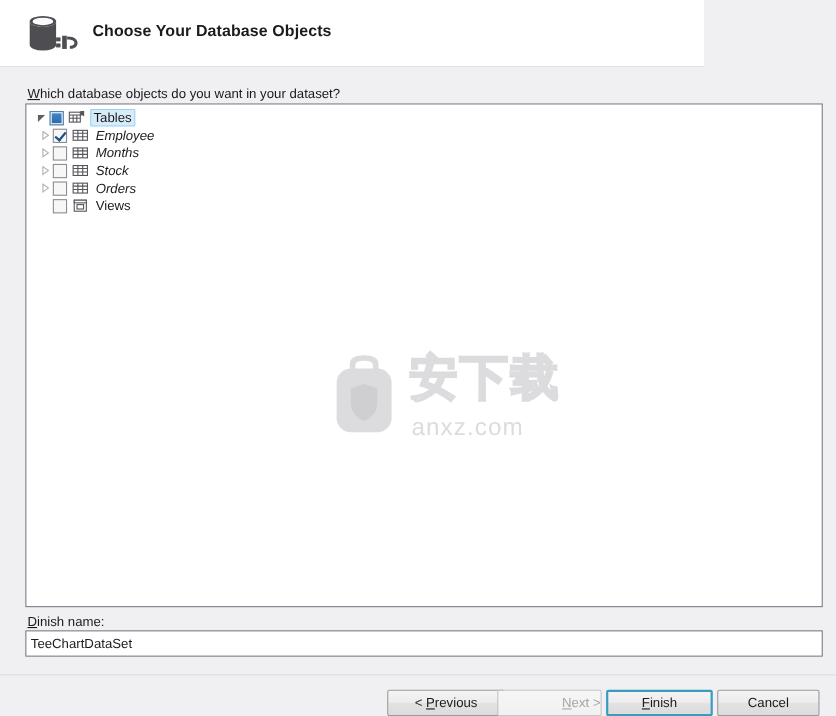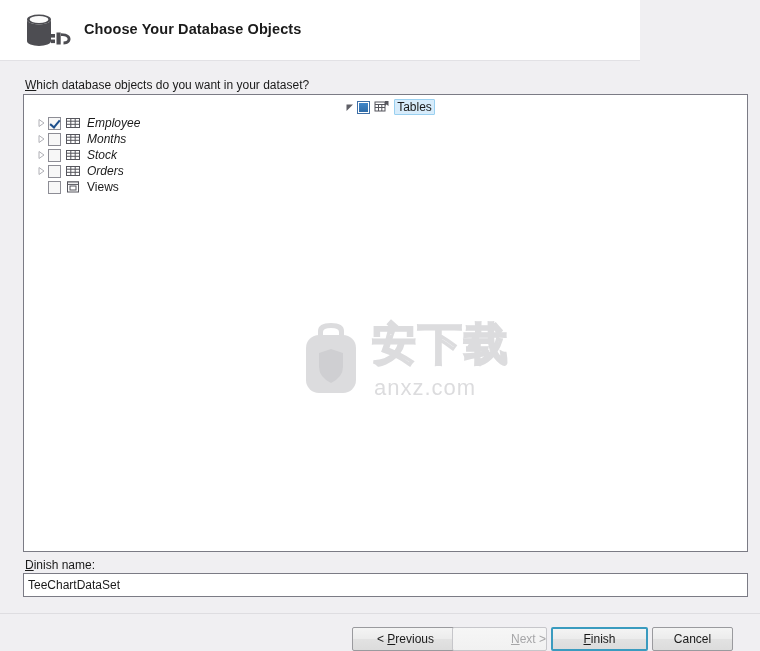--- a/index.html
+++ b/index.html
@@ -68,21 +68,21 @@
     overflow: hidden;
   }
 
   .tree-row {
     position: relative;
     height: 16px;
     display: flex;
     align-items: center;
     white-space: nowrap;
   }
-  .tree-row.root { padding-left: 7px; justify-content: center; }
+  .tree-row.root { padding-left: 7px; }
   .tree-row.child { padding-left: 10px; font-style: italic; }
   .tree-row.leafroot { padding-left: 24px; }
 
   .expander {
     width: 14px; height: 16px;
     display: inline-flex;
     align-items: center;
     justify-content: center;
     flex: 0 0 auto;
   }
@@ -222,21 +222,21 @@
     background: linear-gradient(180deg, #f6f6f6 0%, #f1f1f1 100%);
   }
   .btn.default {
     border: 2px solid #3a9bbf;
     padding: 0;
     line-height: 20px;
   }
   .btn-prev  { left: 352px; width: 107px; }
   .btn-next  { left: 452px; width: 95px; text-align: right; }
   .btn-finish{ left: 551px; width: 97px; }
-  .btn-cancel{ left: 652px; width: 81px; }
+  .btn-cancel{ left: 652px; width: 93px; }
 </style>
 </head>
 <body>
 
 <div class="header">
   <span class="header-icon">
     <svg width="54" height="44" viewBox="0 0 54 44" xmlns="http://www.w3.org/2000/svg">
       <ellipse cx="19" cy="10.5" rx="12" ry="5" fill="#4d4d52"></ellipse>
       <ellipse cx="19" cy="10.5" rx="9.4" ry="3.4" fill="#fbfbfb"></ellipse>
       <path d="M7 10.5 L7 32 A12 5 0 0 0 31 32 L31 10.5 A12 5 0 0 1 7 10.5 Z" fill="#4d4d52"></path>

